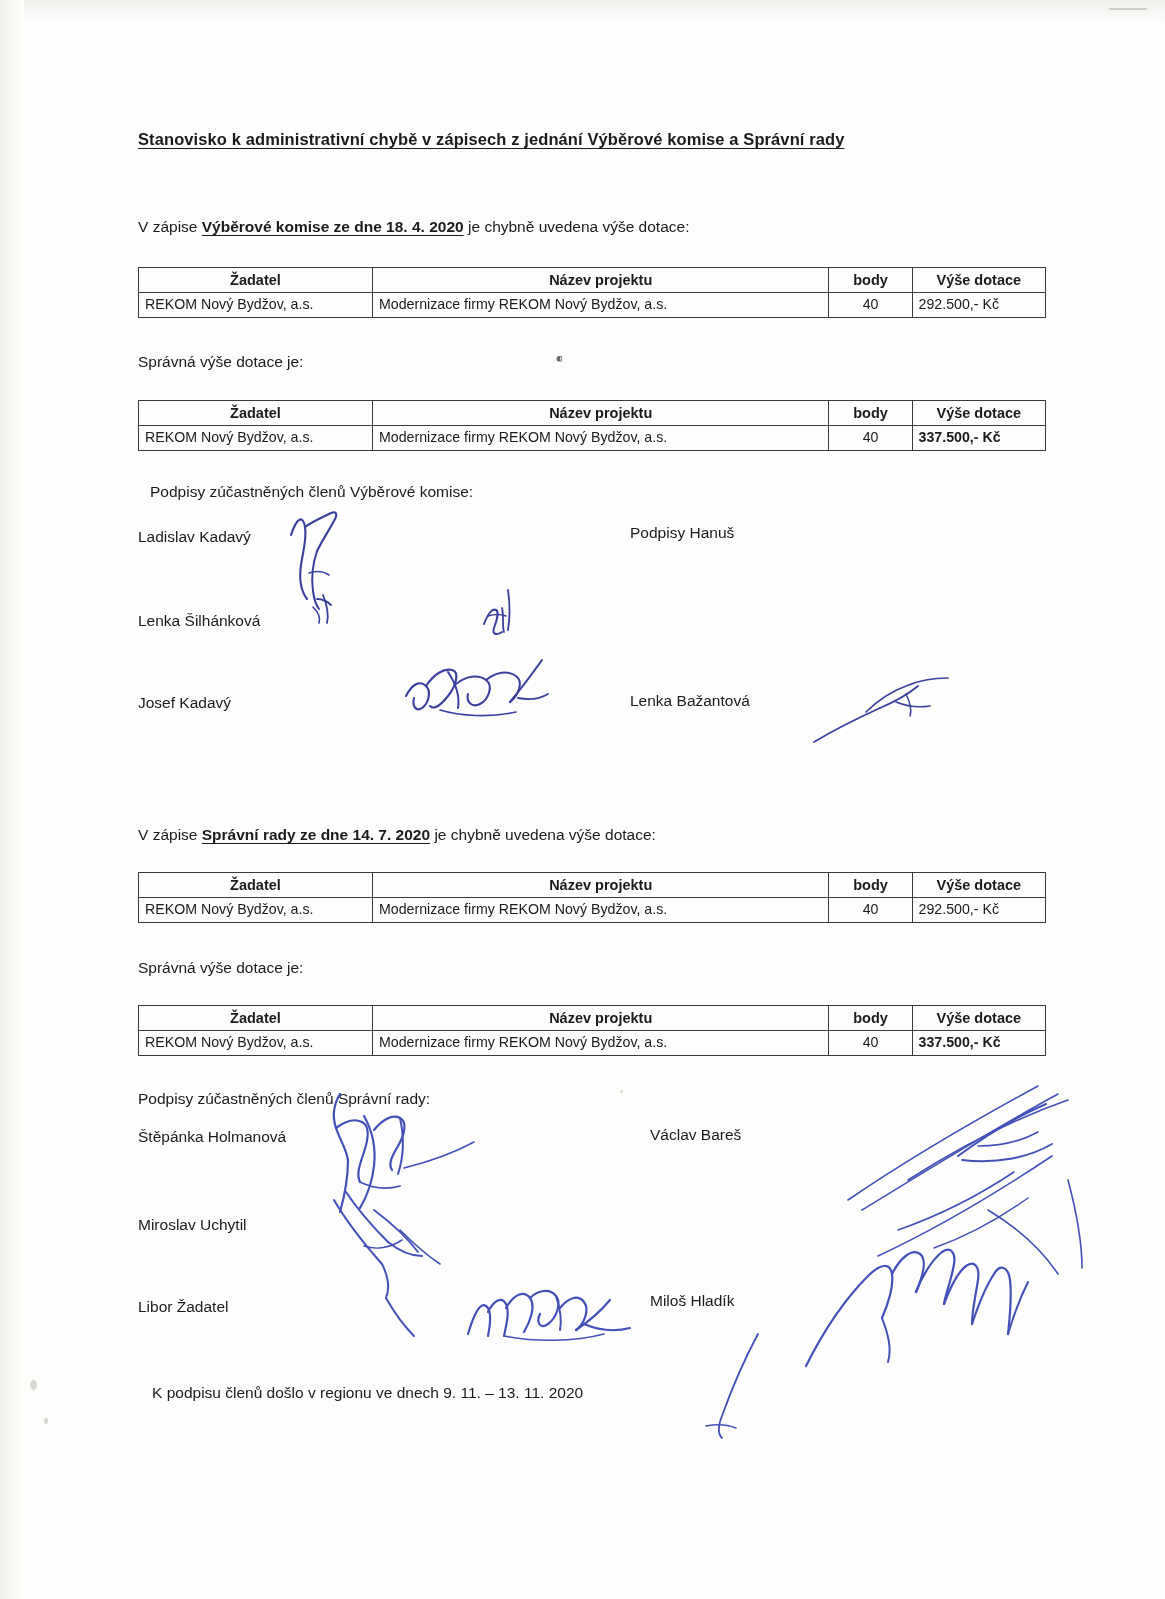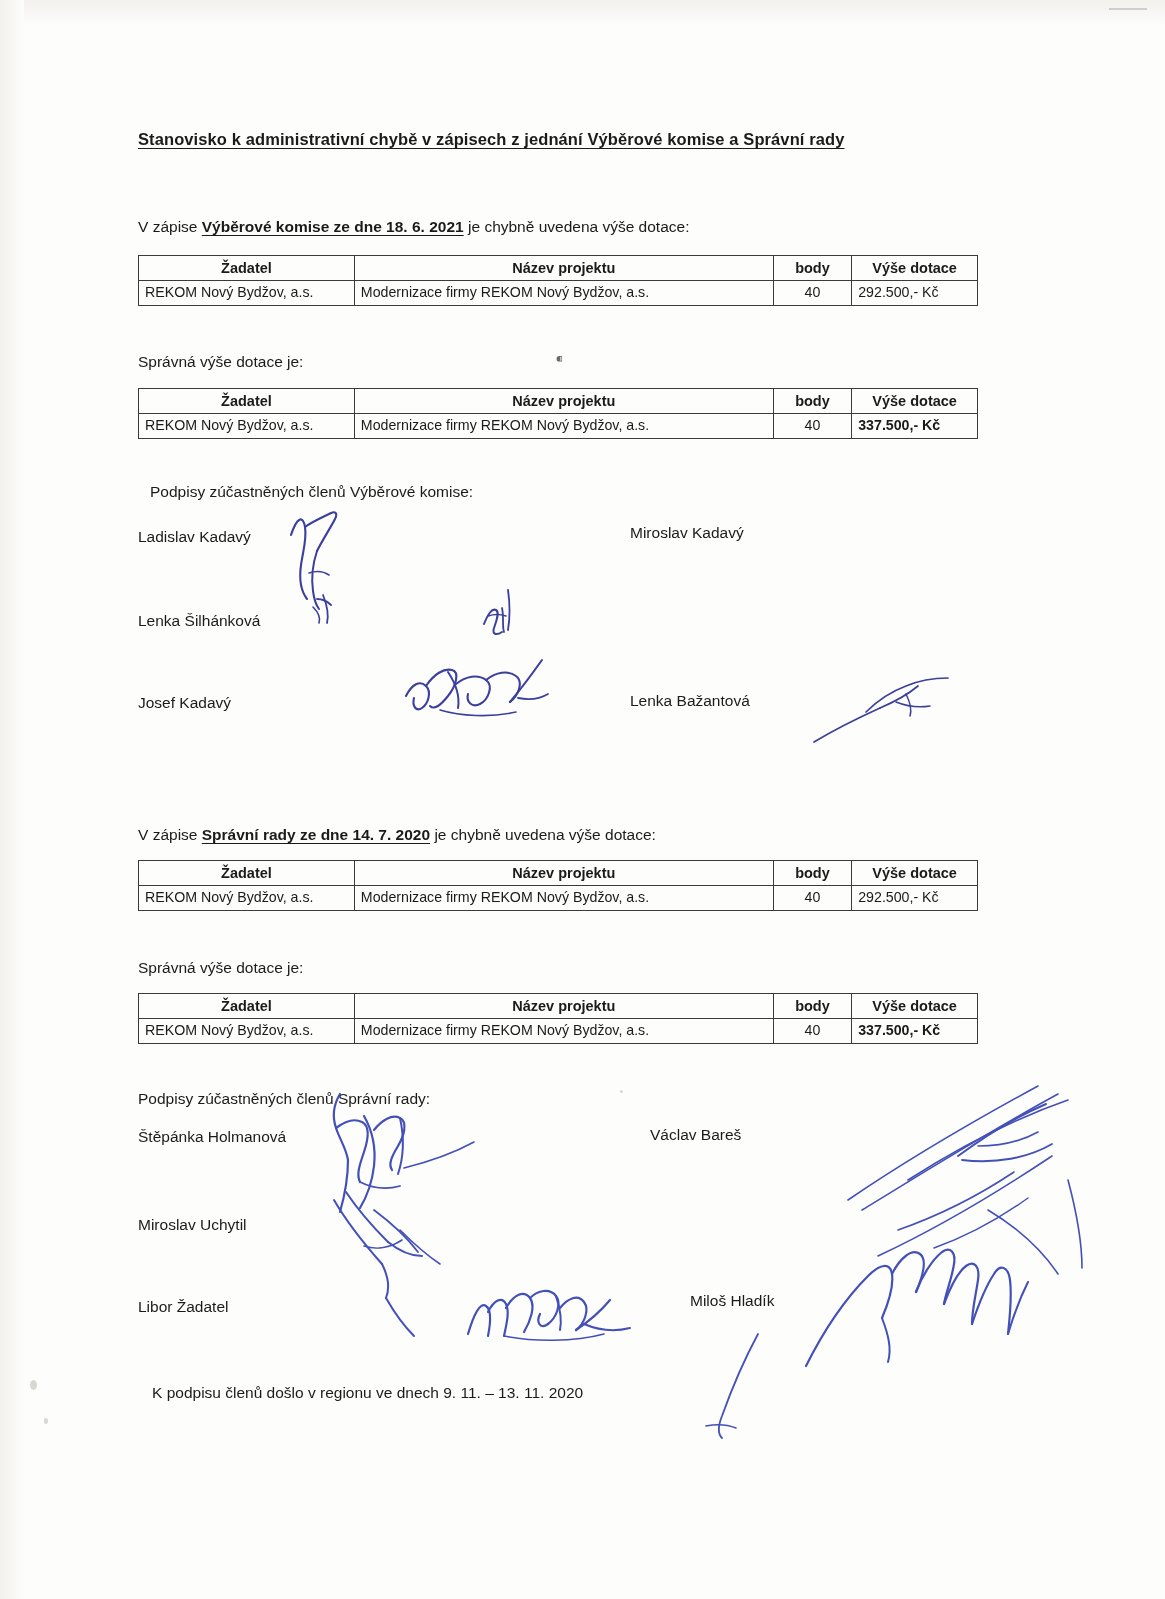--- a/index.html
+++ b/index.html
@@ -71,22 +71,23 @@
   .para b {
     font-weight: bold;
     text-decoration: underline;
     text-underline-offset: 2.5px;
   }
 
   table.grant {
     position: absolute;
     border-collapse: collapse;
     font-size: 14.2px;
-    width: 840px;
+    width: 908px;
     background: transparent;
+    margin-top: 12px;
   }
   table.grant td, table.grant th {
     border: 1px solid #3a3a3a;
     padding: 3px 6px;
     line-height: 1.25;
   }
   table.grant th {
     font-weight: bold;
     text-align: center;
     font-size: 14.5px;
@@ -141,21 +142,21 @@
   <div class="scan-mark"></div>
   <div class="speck" style="left:30px; top:1380px; width:7px; height:10px;"></div>
   <div class="speck" style="left:44px; top:1418px; width:4px; height:6px;"></div>
   <div class="speck" style="left:620px; top:1090px; width:3px; height:3px;"></div>
 
   <div class="content">
 
     <h1 class="doc-title">Stanovisko k administrativní chybě v zápisech z jednání Výběrové komise a Správní rady</h1>
 
     <div class="para" style="top:217px; left:0;">
-      <span>V zápise </span><b>Výběrové komise ze dne 18. 6. 2021</b><span> je chybně uvedena výše dotace:</span>
+      <span>V zápise </span><b>Výběrové komise ze dne 18. 4. 2020</b><span> je chybně uvedena výše dotace:</span>
     </div>
 
     <table class="grant" style="top:255px; left:0;">
       <thead>
         <tr>
           <th class="col-applicant">Žadatel</th>
           <th class="col-project">Název projektu</th>
           <th class="col-points">body</th>
           <th class="col-amount">Výše dotace</th>
         </tr>
@@ -188,21 +189,21 @@
           <td class="col-project">Modernizace firmy REKOM Nový Bydžov, a.s.</td>
           <td class="col-points">40</td>
           <td class="col-amount bold-amount">337.500,- Kč</td>
         </tr>
       </tbody>
     </table>
 
     <div class="sig-heading" style="top:483px; left:12px;">Podpisy zúčastněných členů Výběrové komise:</div>
 
     <div class="sig-name" style="top:528px; left:0;">Ladislav Kadavý</div>
-    <div class="sig-name" style="top:524px; left:492px;">Miroslav Kadavý</div>
+    <div class="sig-name" style="top:524px; left:492px;">Podpisy Hanuš</div>
     <div class="sig-name" style="top:612px; left:0;">Lenka Šilhánková</div>
     <div class="sig-name" style="top:694px; left:0;">Josef Kadavý</div>
     <div class="sig-name" style="top:692px; left:492px;">Lenka Bažantová</div>
 
     <svg class="ink" style="left:145px; top:495px; width:110px; height:140px;" viewBox="0 0 110 140">
       <path d="M8 40 C14 22 20 20 22 32 C24 44 20 56 18 70 C16 84 18 96 24 104" stroke-width="2.1"></path>
       <path d="M22 32 C30 26 40 22 48 18 C52 16 55 18 52 24 C48 32 40 44 34 56" stroke-width="2.1"></path>
       <path d="M34 56 C30 68 28 82 30 96 C31 104 33 110 36 114" stroke-width="2"></path>
       <path d="M26 78 C32 76 40 76 46 80" stroke-width="1.6"></path>
       <path d="M34 104 C38 104 44 106 48 110" stroke-width="1.8"></path>
@@ -279,21 +280,21 @@
         </tr>
       </tbody>
     </table>
 
     <div class="sig-heading" style="top:1090px; left:0;">Podpisy zúčastněných členů Správní rady:</div>
 
     <div class="sig-name" style="top:1128px; left:0;">Štěpánka Holmanová</div>
     <div class="sig-name" style="top:1126px; left:512px;">Václav Bareš</div>
     <div class="sig-name" style="top:1216px; left:0;">Miroslav Uchytil</div>
     <div class="sig-name" style="top:1298px; left:0;">Libor Žadatel</div>
-    <div class="sig-name" style="top:1292px; left:512px;margin-left:40px;">Miloš Hladík</div>
+    <div class="sig-name" style="top:1292px; left:512px;">Miloš Hladík</div>
 
     <svg class="ink ink-blue" style="left:180px; top:1070px; width:230px; height:210px;" viewBox="0 0 230 210">
       <path d="M22 24 C16 34 14 46 18 58 C22 70 28 78 30 90" stroke-width="2.2"></path>
       <path d="M30 90 C30 110 26 128 22 142" stroke-width="2.2"></path>
       <path d="M18 58 C26 52 36 48 44 52 C52 56 50 70 46 82 C42 94 38 104 42 112" stroke-width="2.2"></path>
       <path d="M46 46 C54 60 58 78 56 96 C54 114 48 128 42 138" stroke-width="2.2"></path>
       <path d="M56 60 C64 50 74 44 82 48 C90 52 86 66 80 76 C74 86 70 94 74 100" stroke-width="2.2"></path>
       <path d="M82 48 C86 66 86 86 80 104" stroke-width="2"></path>
       <path d="M42 112 C54 118 68 120 82 116" stroke-width="1.8"></path>
       <path d="M28 122 C40 140 56 158 70 172" stroke-width="2"></path>

